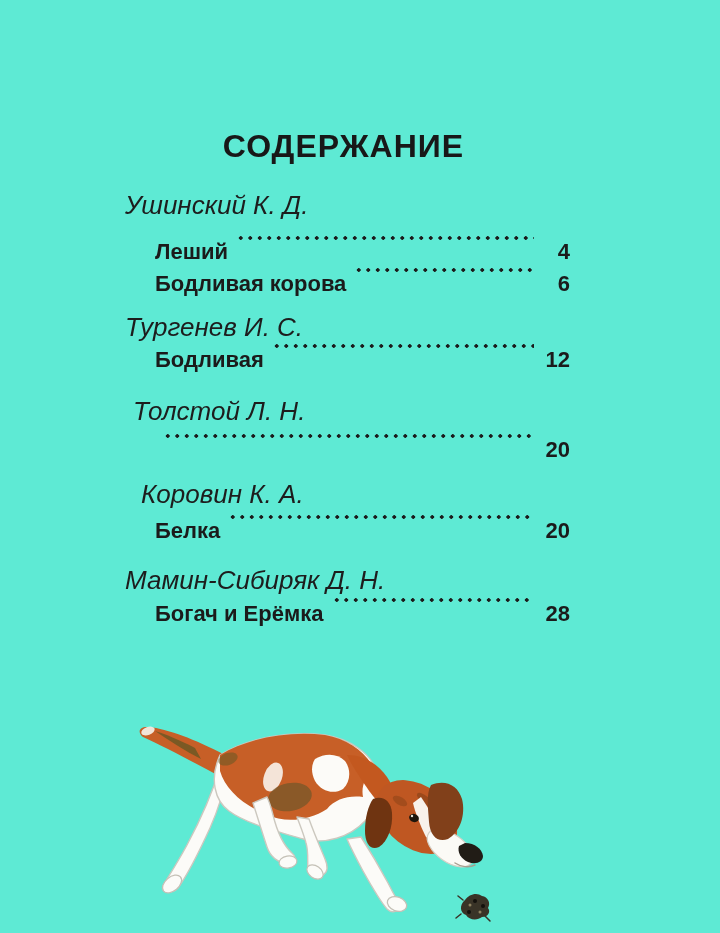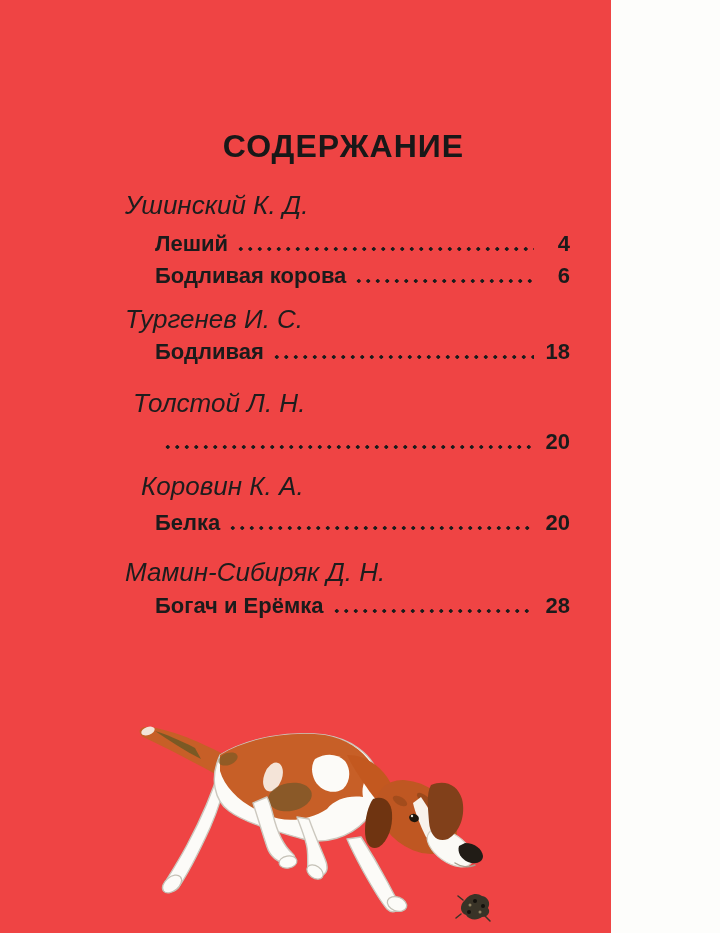--- a/index.html
+++ b/index.html
@@ -1,56 +1,56 @@
 <!DOCTYPE html>
 <html><head>
 <meta charset="utf-8">
 <style>
   html,body{margin:0;padding:0;}
   body{width:720px;height:933px;background:#fdfdfb;font-family:"Liberation Sans",sans-serif;}
-  .page{position:relative;width:611px;height:933px;background:#ef4444;overflow:hidden;}
+  .page{position:relative;width:720px;height:933px;background:#5eead4;overflow:hidden;}
   .toc{position:absolute;left:125px;top:128px;width:445px;color:#1c1c1c;}
   .toc-title{font-size:32px;line-height:36px;font-weight:bold;letter-spacing:1px;text-align:center;margin:0 8px 0 0;color:#181818;}
   .author{font-size:26px;line-height:30px;font-style:italic;font-weight:500;color:#1d1d1d;}
-  .row{display:flex;align-items:flex-end;font-size:22px;line-height:32px;font-weight:bold;padding-left:30px;color:#1b1b1b;}
+  .row{display:flex;align-items:flex-start;font-size:22px;line-height:32px;font-weight:bold;padding-left:30px;color:#1b1b1b;}
   .row .t{white-space:nowrap;}
   .leader{flex:1;height:4px;margin:0 8px 9px 8px;
     background-image:radial-gradient(circle,#1b1b1b 1.55px,rgba(0,0,0,0) 1.9px);
     background-size:9.5px 4px;background-repeat:repeat-x;background-position:left bottom;}
   .pnum{min-width:28px;text-align:right;white-space:nowrap;}
   .art{position:absolute;left:125px;top:715px;width:380px;height:210px;}
 </style>
 </head>
 <body>
 
 <div class="page">
 
   <div class="toc">
     <div class="toc-title">СОДЕРЖАНИЕ</div>
 
     <div>
-      <div class="author" style="margin:26px 0 8px">Ушинский К. Д.</div>
+      <div class="author" style="margin:26px 0 16px">Ушинский К. Д.</div>
       <div class="row">
         <span class="t">Леший</span>
         <span class="leader"></span>
         <span class="pnum">4</span>
       </div>
       <div class="row">
         <span class="t">Бодливая корова</span>
         <span class="leader"></span>
         <span class="pnum">6</span>
       </div>
     </div>
 
     <div>
       <div class="author" style="margin:12px 0 2px">Тургенев И. С.</div>
       <div class="row">
         <span class="t">Бодливая</span>
         <span class="leader"></span>
-        <span class="pnum">18</span>
+        <span class="pnum">12</span>
       </div>
     </div>
 
     <div>
       <div class="author" style="margin:20px 8px 8px">Толстой Л. Н.</div>
       <div class="row">
         <span class="leader"></span>
         <span class="pnum">20</span>
       </div>
     </div>

